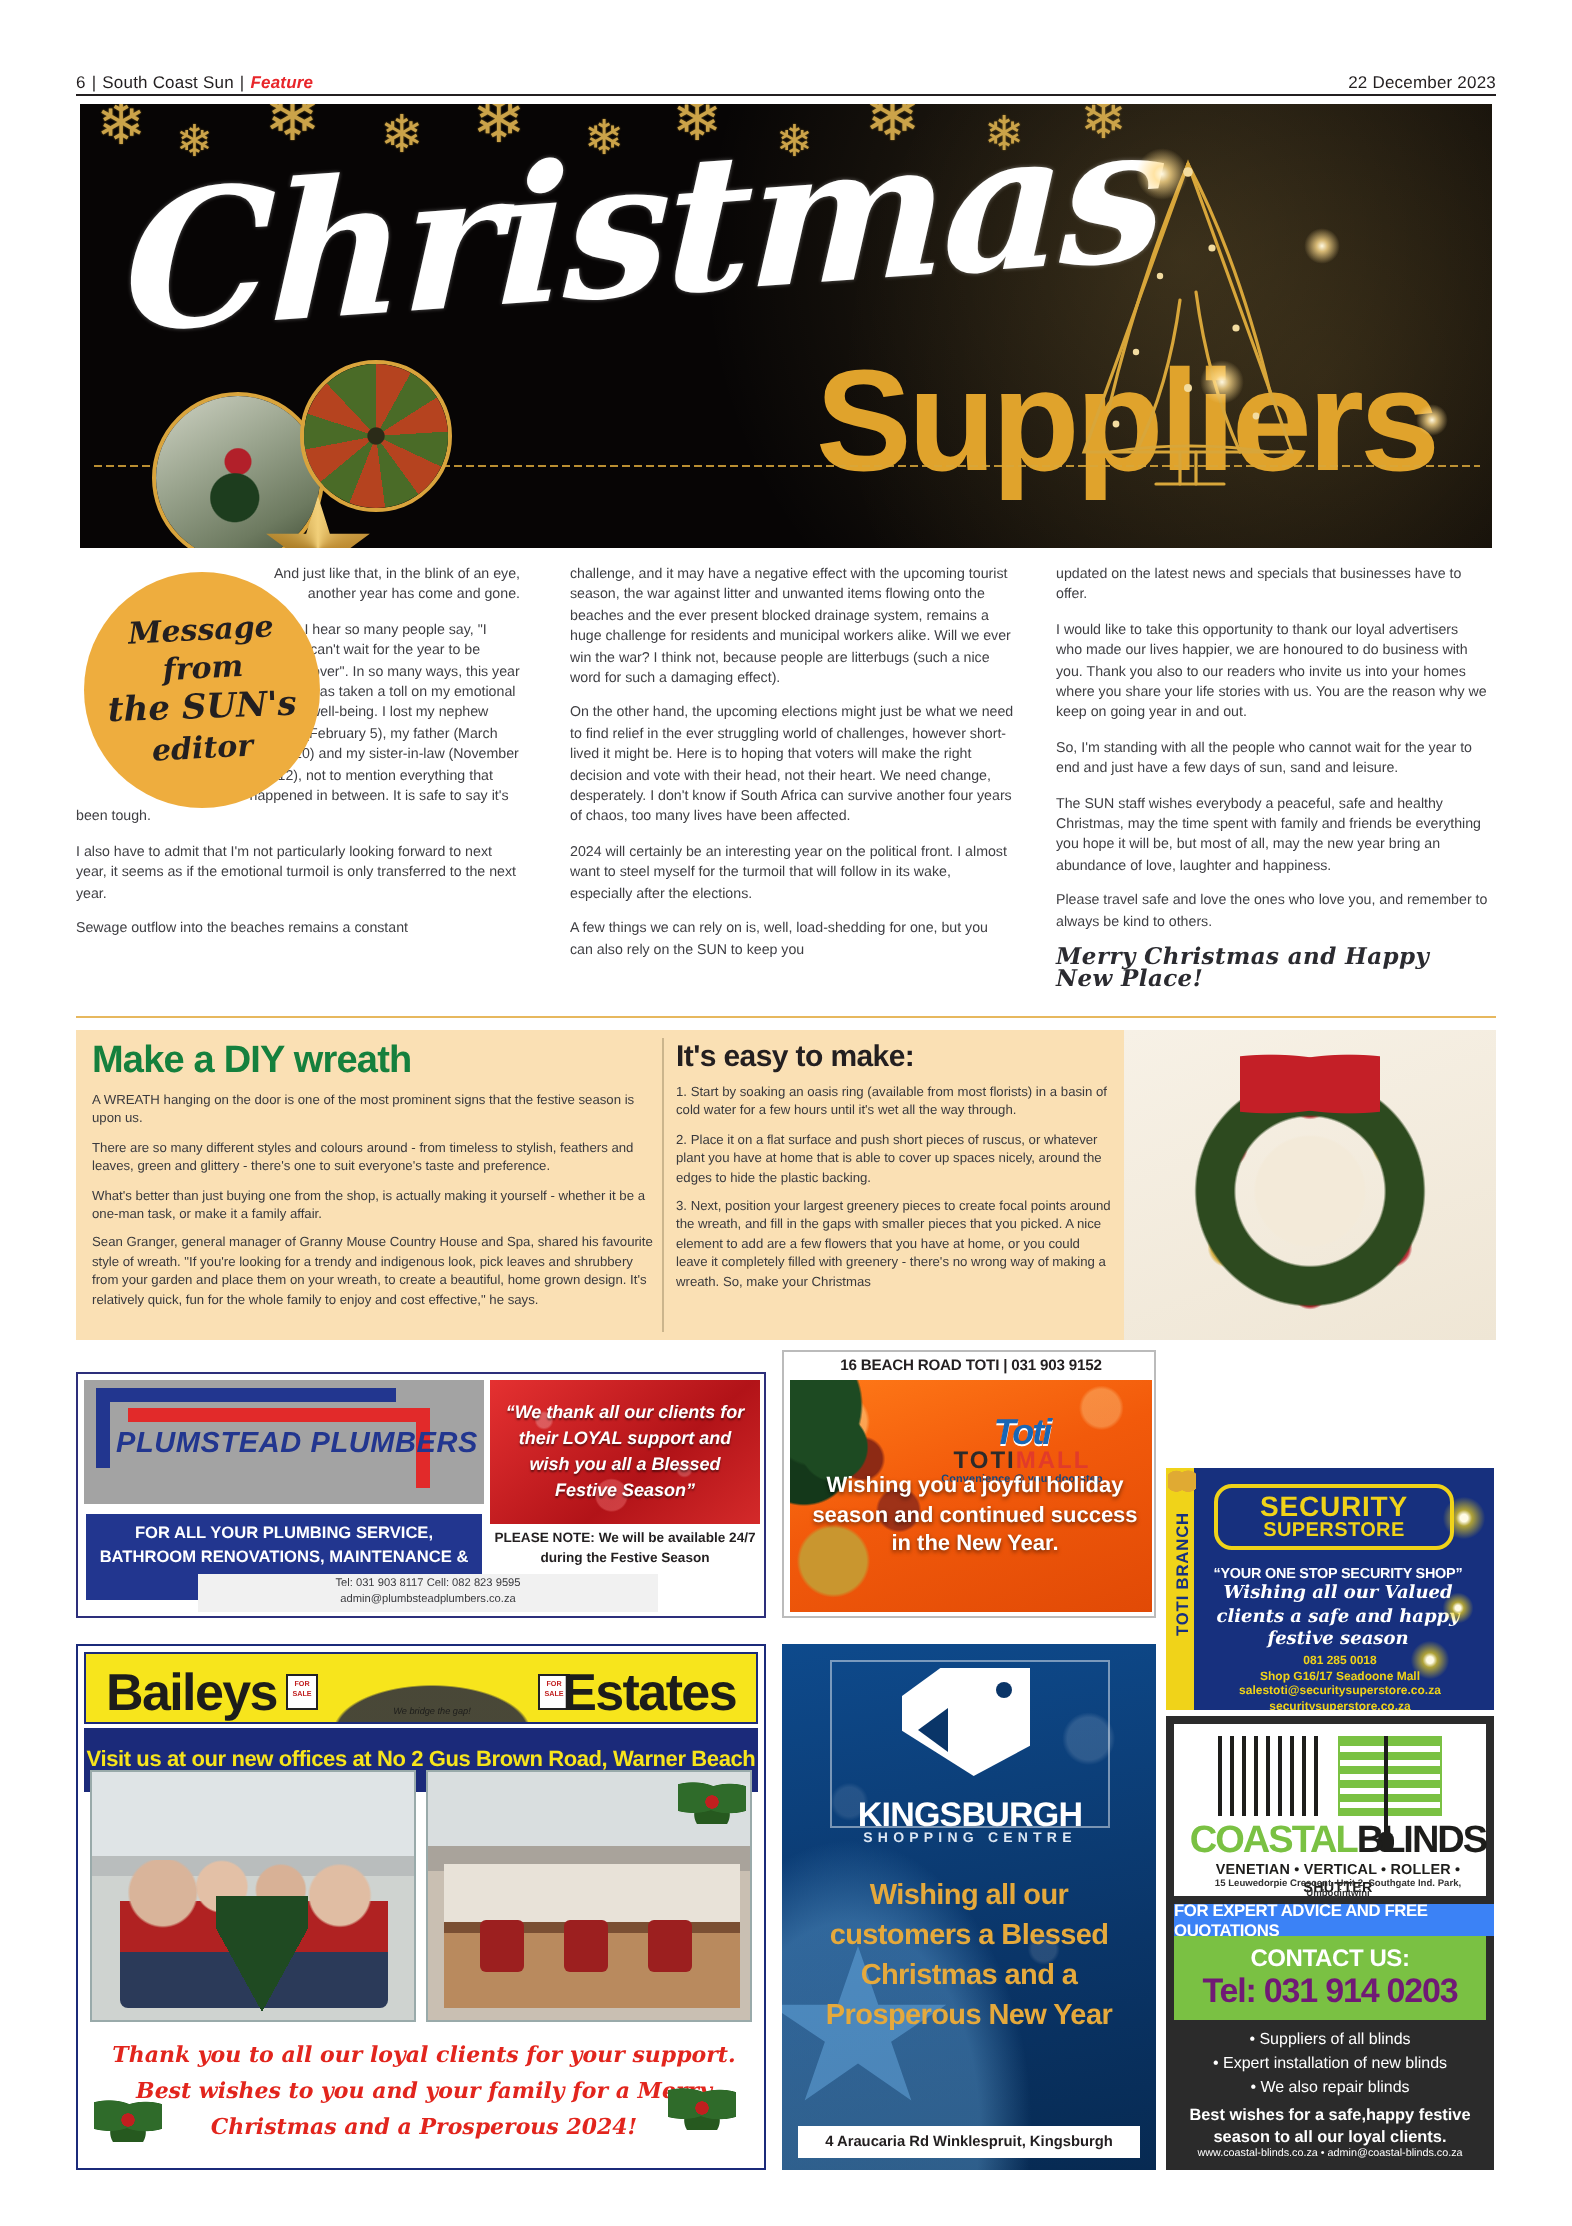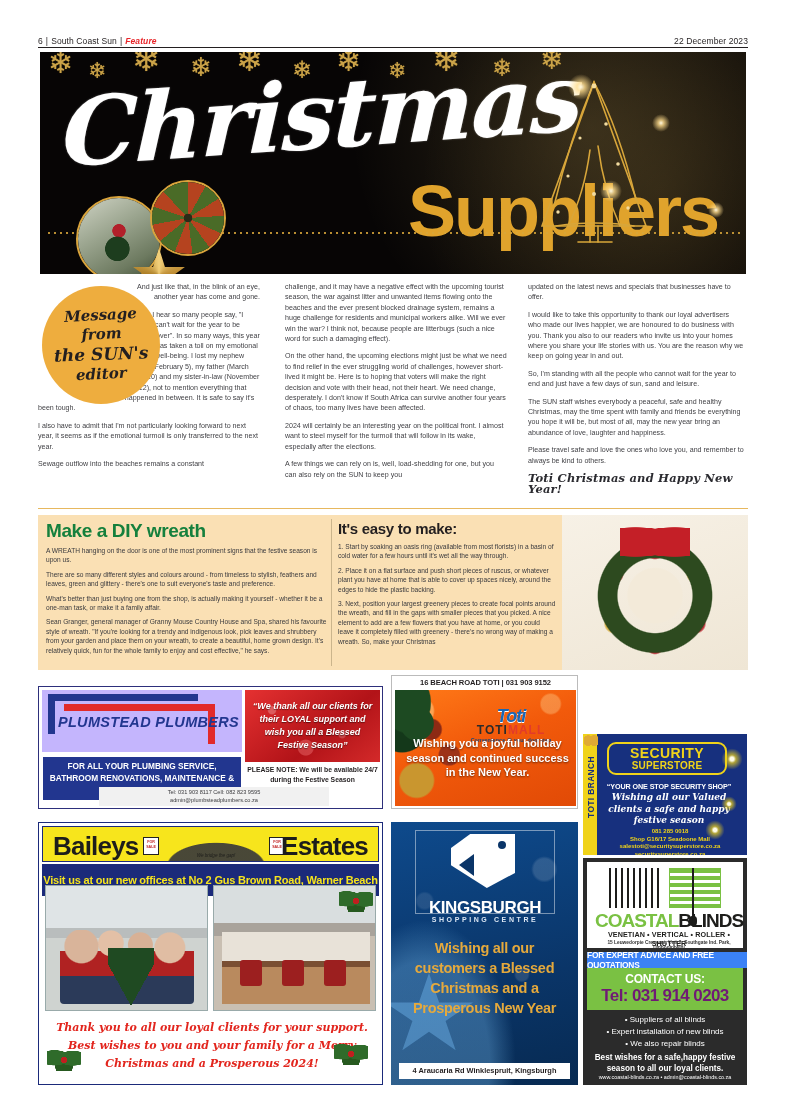--- a/index.html
+++ b/index.html
@@ -132,21 +132,21 @@
     background:
       radial-gradient(ellipse at 22% 50%, #c41f27 0 60%, transparent 62%),
       radial-gradient(ellipse at 78% 50%, #c41f27 0 60%, transparent 62%),
       radial-gradient(circle at 50% 50%, #a3161d 0 16%, transparent 17%); }
 
   
   .ad { position:absolute; overflow:hidden; }
 
   
   #ad-plumstead { left:38px; top:686px; width:345px; height:123px; border:1px solid #2d2f7b; background:#fff; }
-  .pl-logo-box { position:absolute; left:3px; top:3px; width:200px; height:62px; background:#c4b5fd; }
+  .pl-logo-box { position:absolute; left:3px; top:3px; width:200px; height:62px; background:#a3a3a3; }
   .pl-bar-blue { position:absolute; left:6px; top:4px; width:150px; height:7px; background:#22368f; }
   .pl-bar-blue2 { position:absolute; left:6px; top:4px; width:7px; height:40px; background:#22368f; }
   .pl-bar-red { position:absolute; left:22px; top:14px; width:150px; height:7px; background:#e22a2a; }
   .pl-bar-red2 { position:absolute; left:166px; top:14px; width:7px; height:40px; background:#e22a2a; }
   .pl-name { position:absolute; left:14px; top:24px; width:185px; text-align:center;
     font-size:14.5px; font-weight:bold; font-style:italic; color:#22368f; letter-spacing:.3px; }
   .pl-blue { position:absolute; left:4px; top:70px; width:198px; height:43px; background:#22368f;
     color:#fff; display:flex; align-items:center; justify-content:center; text-align:center;
     font-size:8.3px; font-weight:bold; line-height:12.5px; padding:0 3px; }
   .pl-red { position:absolute; left:206px; top:3px; width:135px; height:72px;
@@ -419,21 +419,21 @@
       <p>2024 will certainly be an interesting year on the political front. I almost want to steel myself for the turmoil that will follow in its wake, especially after the elections.</p>
       <p>A few things we can rely on is, well, load-shedding for one, but you can also rely on the SUN to keep you</p>
     </div>
 
     <div class="ed-col ed-col3">
       <p>updated on the latest news and specials that businesses have to offer.</p>
       <p>I would like to take this opportunity to thank our loyal advertisers who made our lives happier, we are honoured to do business with you. Thank you also to our readers who invite us into your homes where you share your life stories with us. You are the reason why we keep on going year in and out.</p>
       <p>So, I'm standing with all the people who cannot wait for the year to end and just have a few days of sun, sand and leisure.</p>
       <p>The SUN staff wishes everybody a peaceful, safe and healthy Christmas, may the time spent with family and friends be everything you hope it will be, but most of all, may the new year bring an abundance of love, laughter and happiness.</p>
       <p>Please travel safe and love the ones who love you, and remember to always be kind to others.</p>
-      <div class="sig">Toti Christmas and Happy New Year!</div>
+      <div class="sig">Merry Christmas and Happy New Place!</div>
     </div>
   </div>
 
   <div class="hr-gold" style="top:508px;"></div>
 
   <div class="wreath-block">
     <div class="wb-div"></div>
 
     <div class="wb-left">
       <h2 class="wb-h1">Make a DIY wreath</h2>

